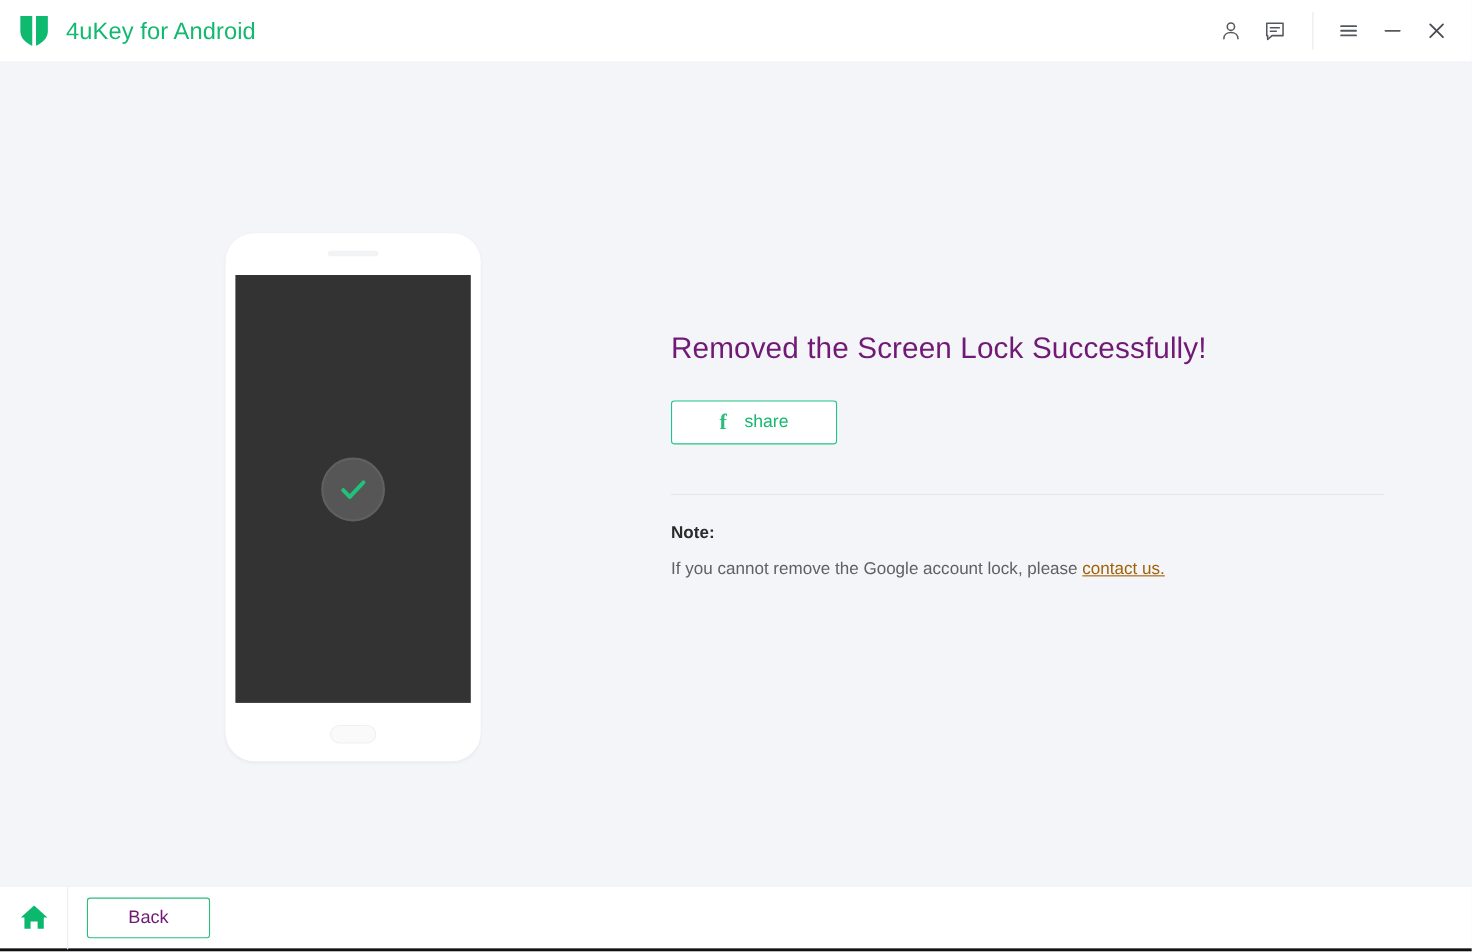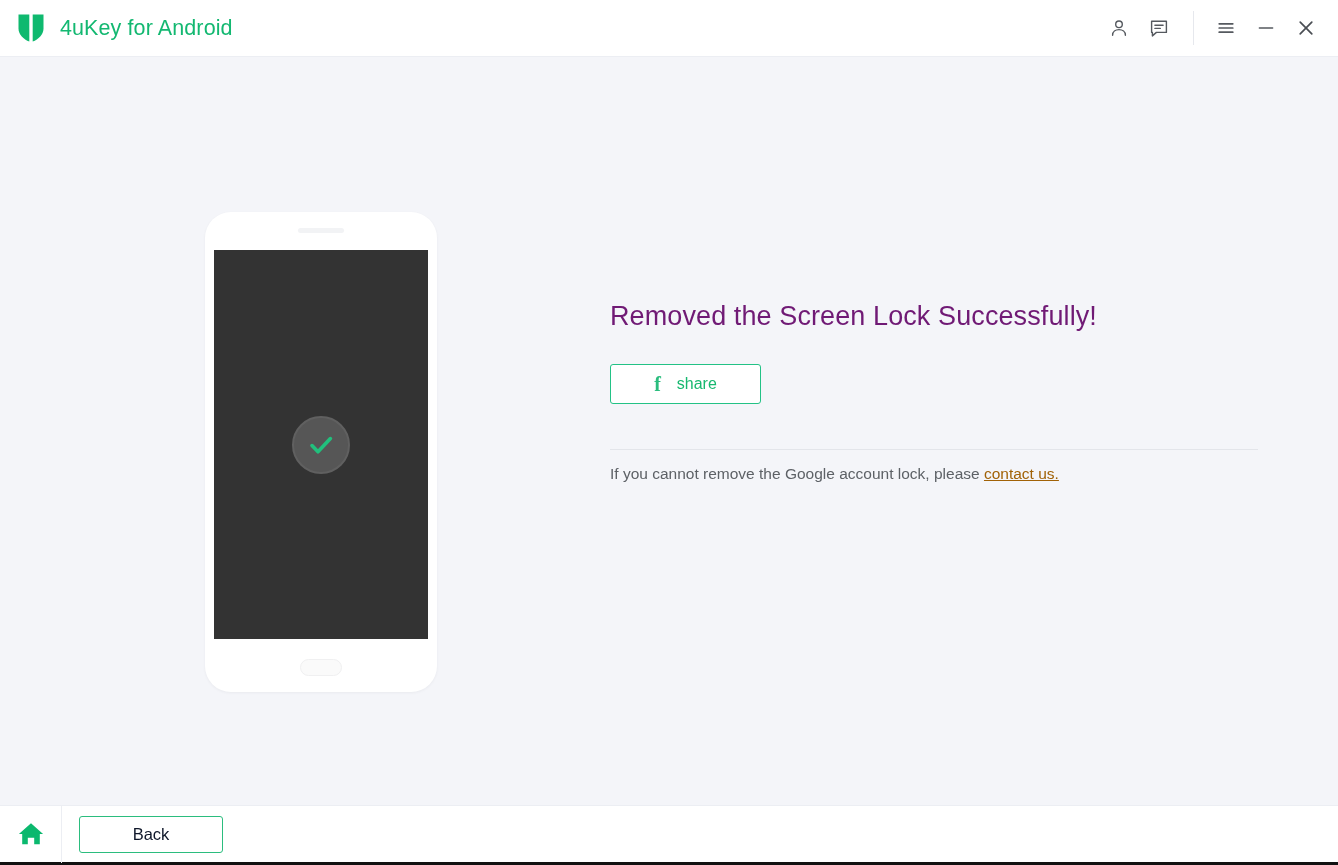--- a/index.html
+++ b/index.html
@@ -188,26 +188,26 @@
     width: 62px;
     height: 57px;
     display: flex;
     align-items: center;
     justify-content: center;
     border-right: 1px solid #eceef3;
     cursor: pointer;
   }
   .back-btn {
     margin-left: 17px;
-    width: 144px;
+    width: 112px;
     height: 37px;
     border: 1px solid #2bbd7e;
     border-radius: 3px;
     background: #ffffff;
-    color: #0f172a;
+    color: #701a75;
     font-size: 16.5px;
     cursor: pointer;
     font-family: "Liberation Sans", sans-serif;
   }
   .spacer { flex: 1; }
   .next-btn {
     width: 152px;
     height: 37px;
     border: none;
     border-radius: 3px;
@@ -283,20 +283,21 @@
     <div class="content">
       <h1 class="headline">Removed the Screen Lock Successfully!</h1>
 
       <button class="share-btn">
         <span class="fb-f">f</span>
         <span>share</span>
       </button>
 
       <div class="divider"></div>
 
+      <div class="note-label">Note:</div>
       <div class="note-text">
         <span>If you cannot remove the Google account lock, please </span><a class="note-link">contact us.</a>
       </div>
     </div>
 
   </div>
 
   <div class="footer">
     <div class="home-btn">
       <svg width="26" height="24" viewBox="0 0 26 24" fill="#0bb86e">

